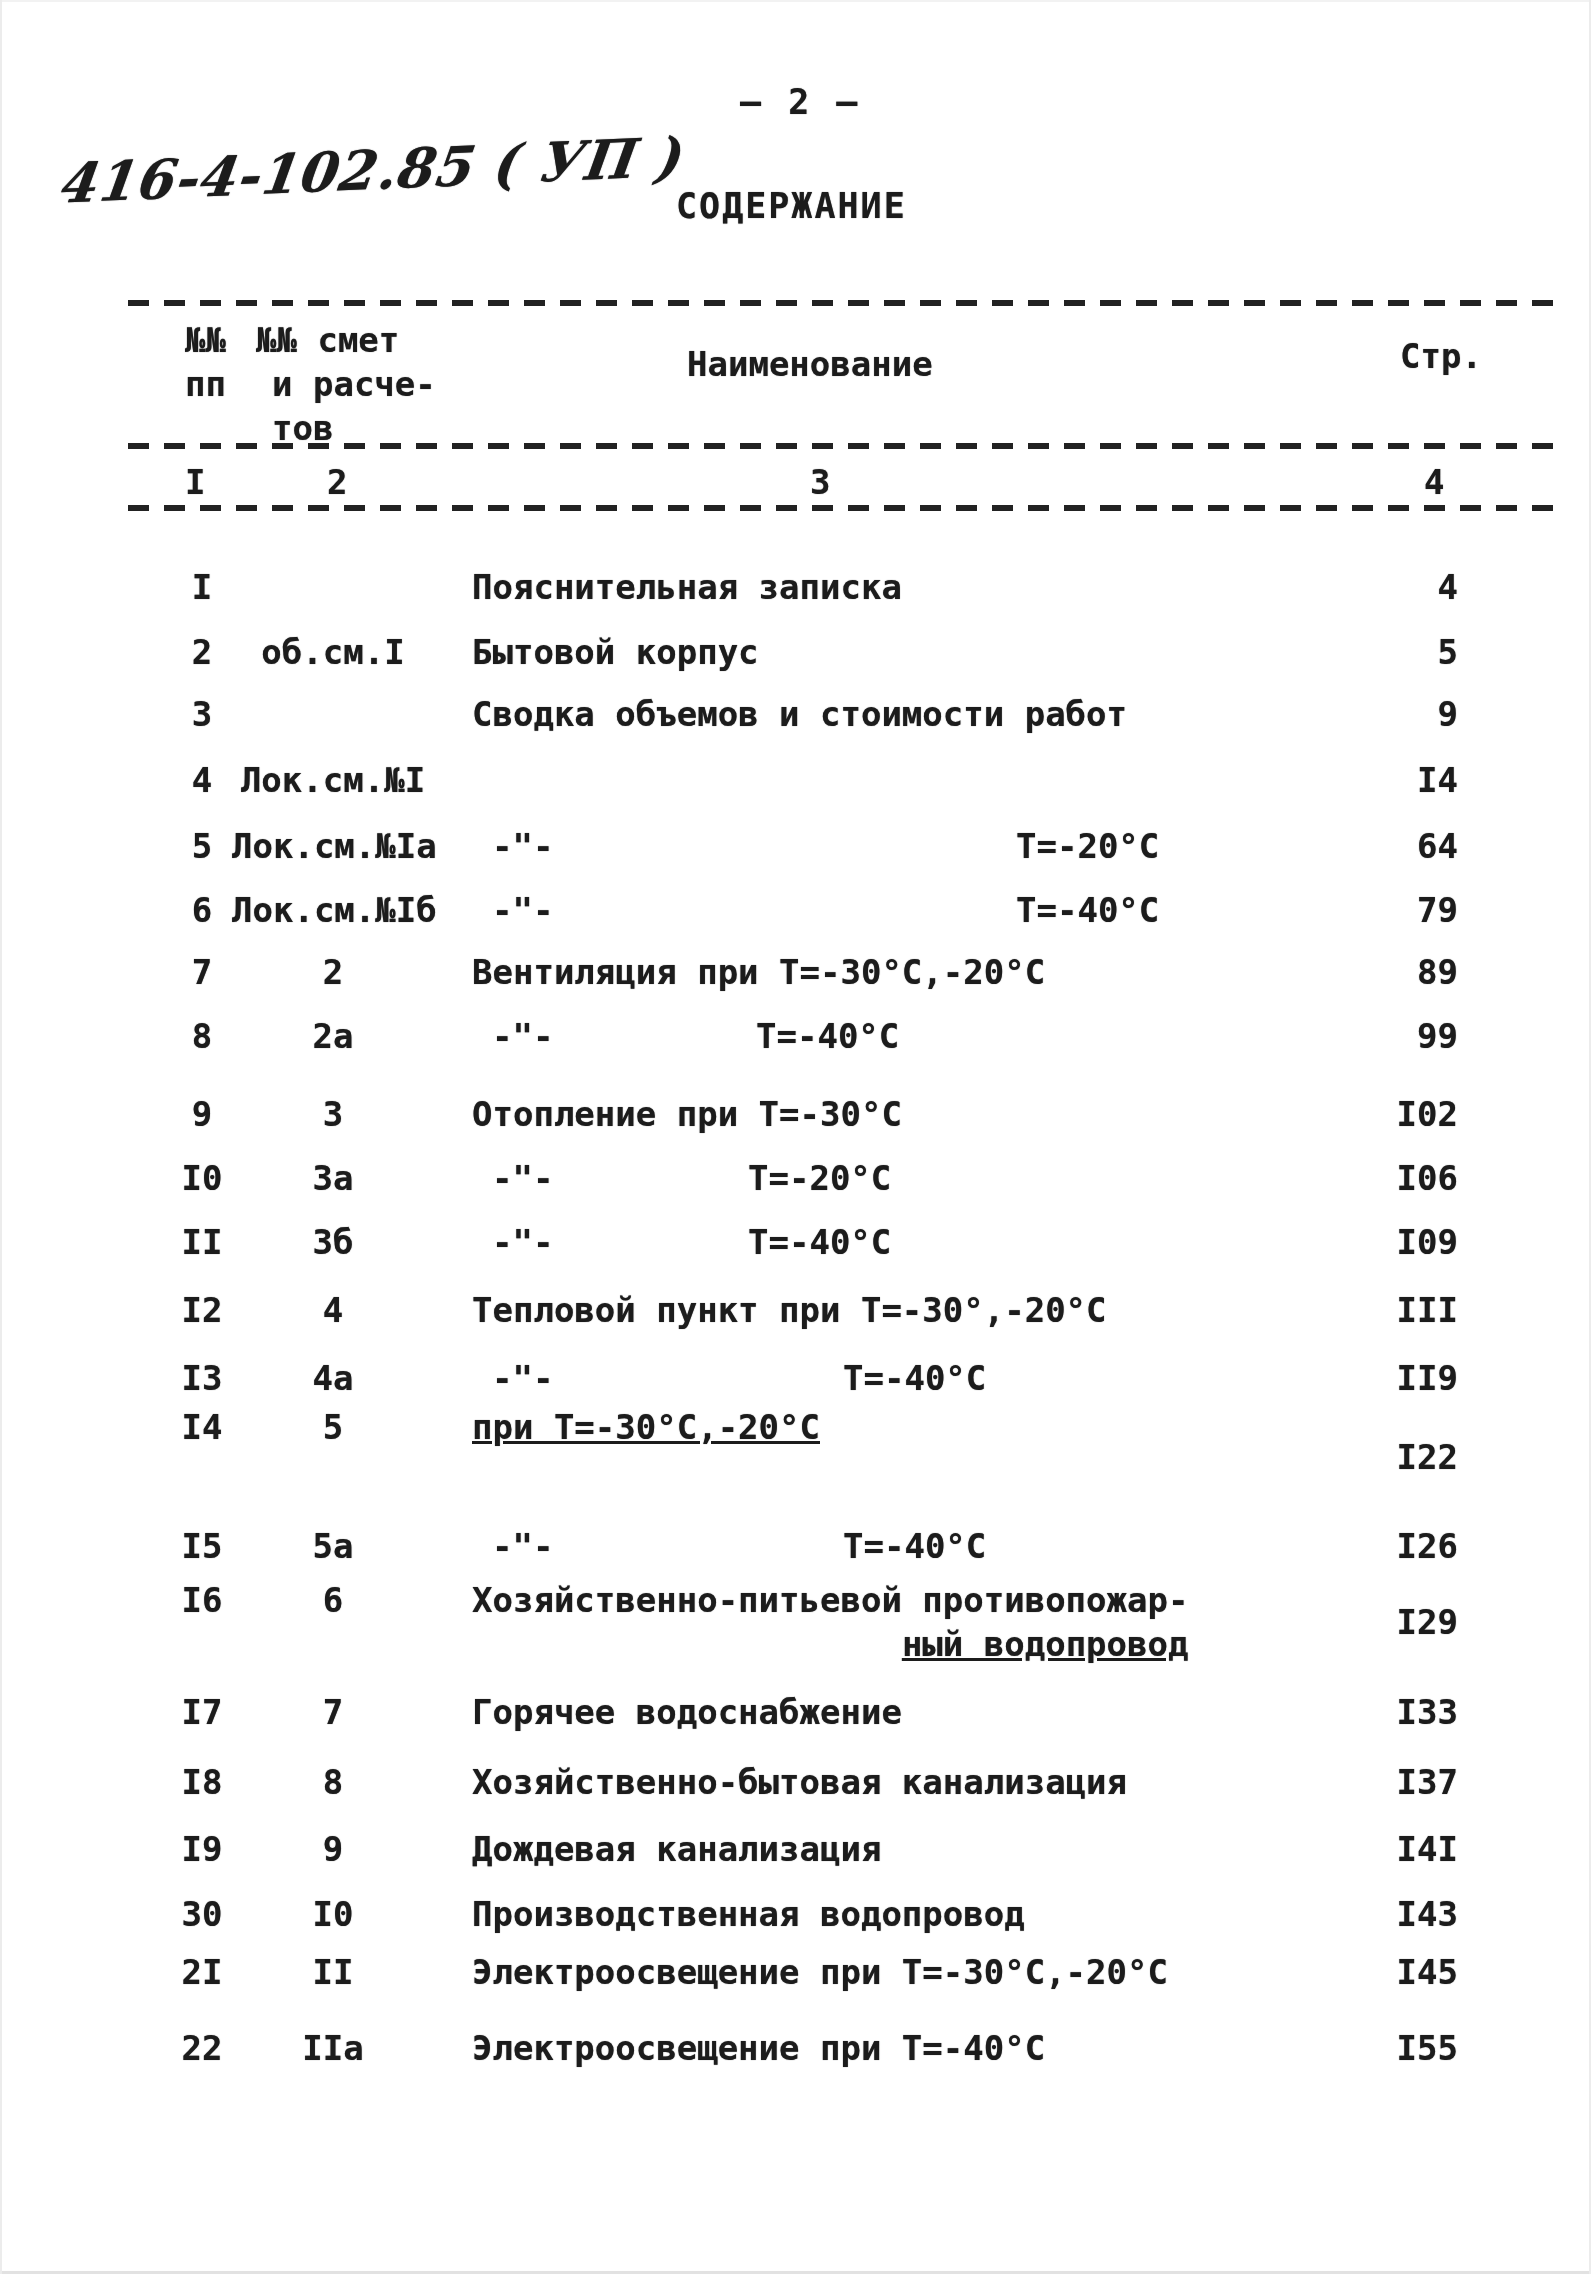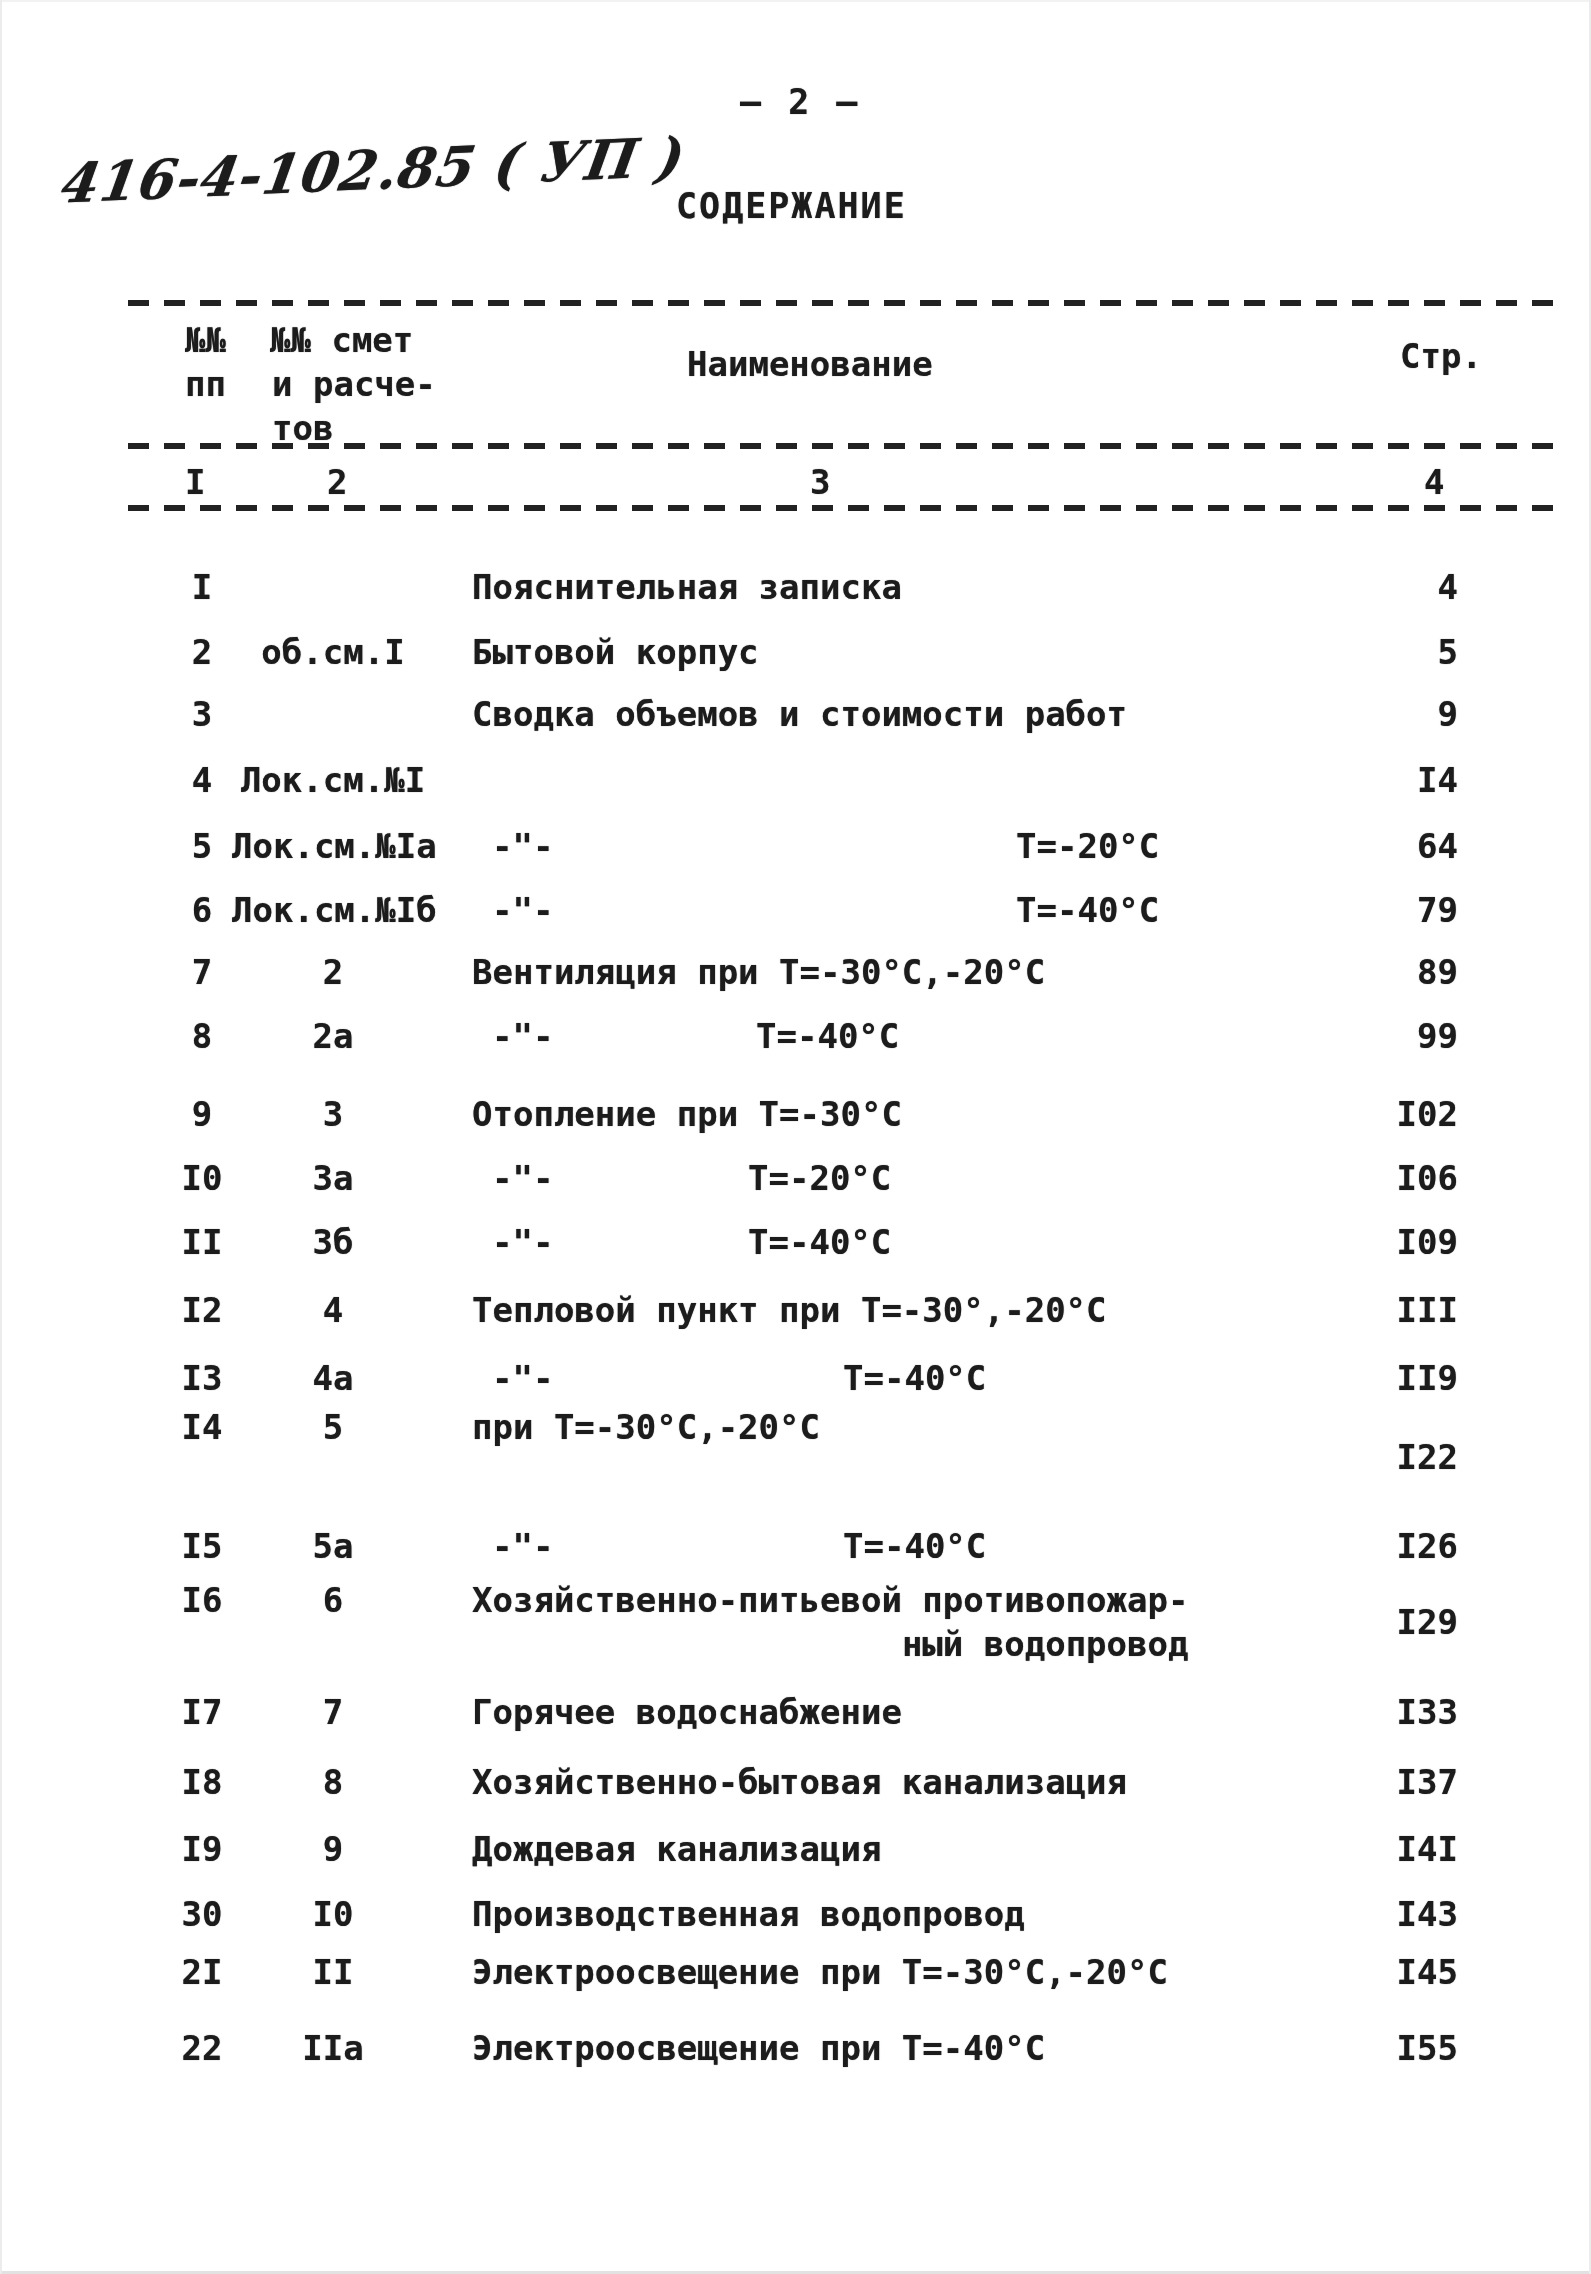--- a/index.html
+++ b/index.html
@@ -36,21 +36,21 @@
     filter:blur(0.4px);
   }
   .rule1{top:300px;}
   .rule2{top:443px;}
   .rule3{top:505px;}
   .hd,.ix{position:absolute;}
   .row{position:absolute;left:0;width:100%;height:48px;}
   .c1{position:absolute;left:160px;width:84px;text-align:center;}
   .c2{position:absolute;left:232px;width:202px;text-align:center;}
   .c3{position:absolute;left:472px;text-align:right;}
-  .c3 .l2{display:block;}
+  .c3 .l2{display:block;text-decoration:underline;}
   .ditto{position:absolute;left:492px;}
   .temp{position:absolute;}
   .c4{position:absolute;left:1312px;width:146px;text-align:right;}
 </style>
 </head>
 <body>
 
 <div class="page">
 
   <div class="handwriting"><span>416-4-102.85</span> <span>( УП )</span></div>
@@ -59,21 +59,21 @@
 
   <div class="typed title">СОДЕРЖАНИЕ</div>
 
   <div class="rule rule1"></div>
   <div class="rule rule2"></div>
   <div class="rule rule3"></div>
 
   <div>
     <span class="typed hd" style="left:185px;top:318px">№№</span>
     <span class="typed hd" style="left:185px;top:362px">пп</span>
-    <span class="typed hd" style="left:270px;top:318px">№№ смет</span>
+    <span class="typed hd" style="left:256px;top:318px">№№ смет</span>
     <span class="typed hd" style="left:272px;top:362px">и расче-</span>
     <span class="typed hd" style="left:272px;top:406px">тов</span>
     <span class="typed hd" style="left:687px;top:342px">Наименование</span>
     <span class="typed hd" style="left:1400px;top:334px">Стр.</span>
   </div>
 
   <div>
     <span class="typed ix" style="left:185px;top:460px">I</span>
     <span class="typed ix" style="left:327px;top:460px">2</span>
     <span class="typed ix" style="left:810px;top:460px">3</span>

